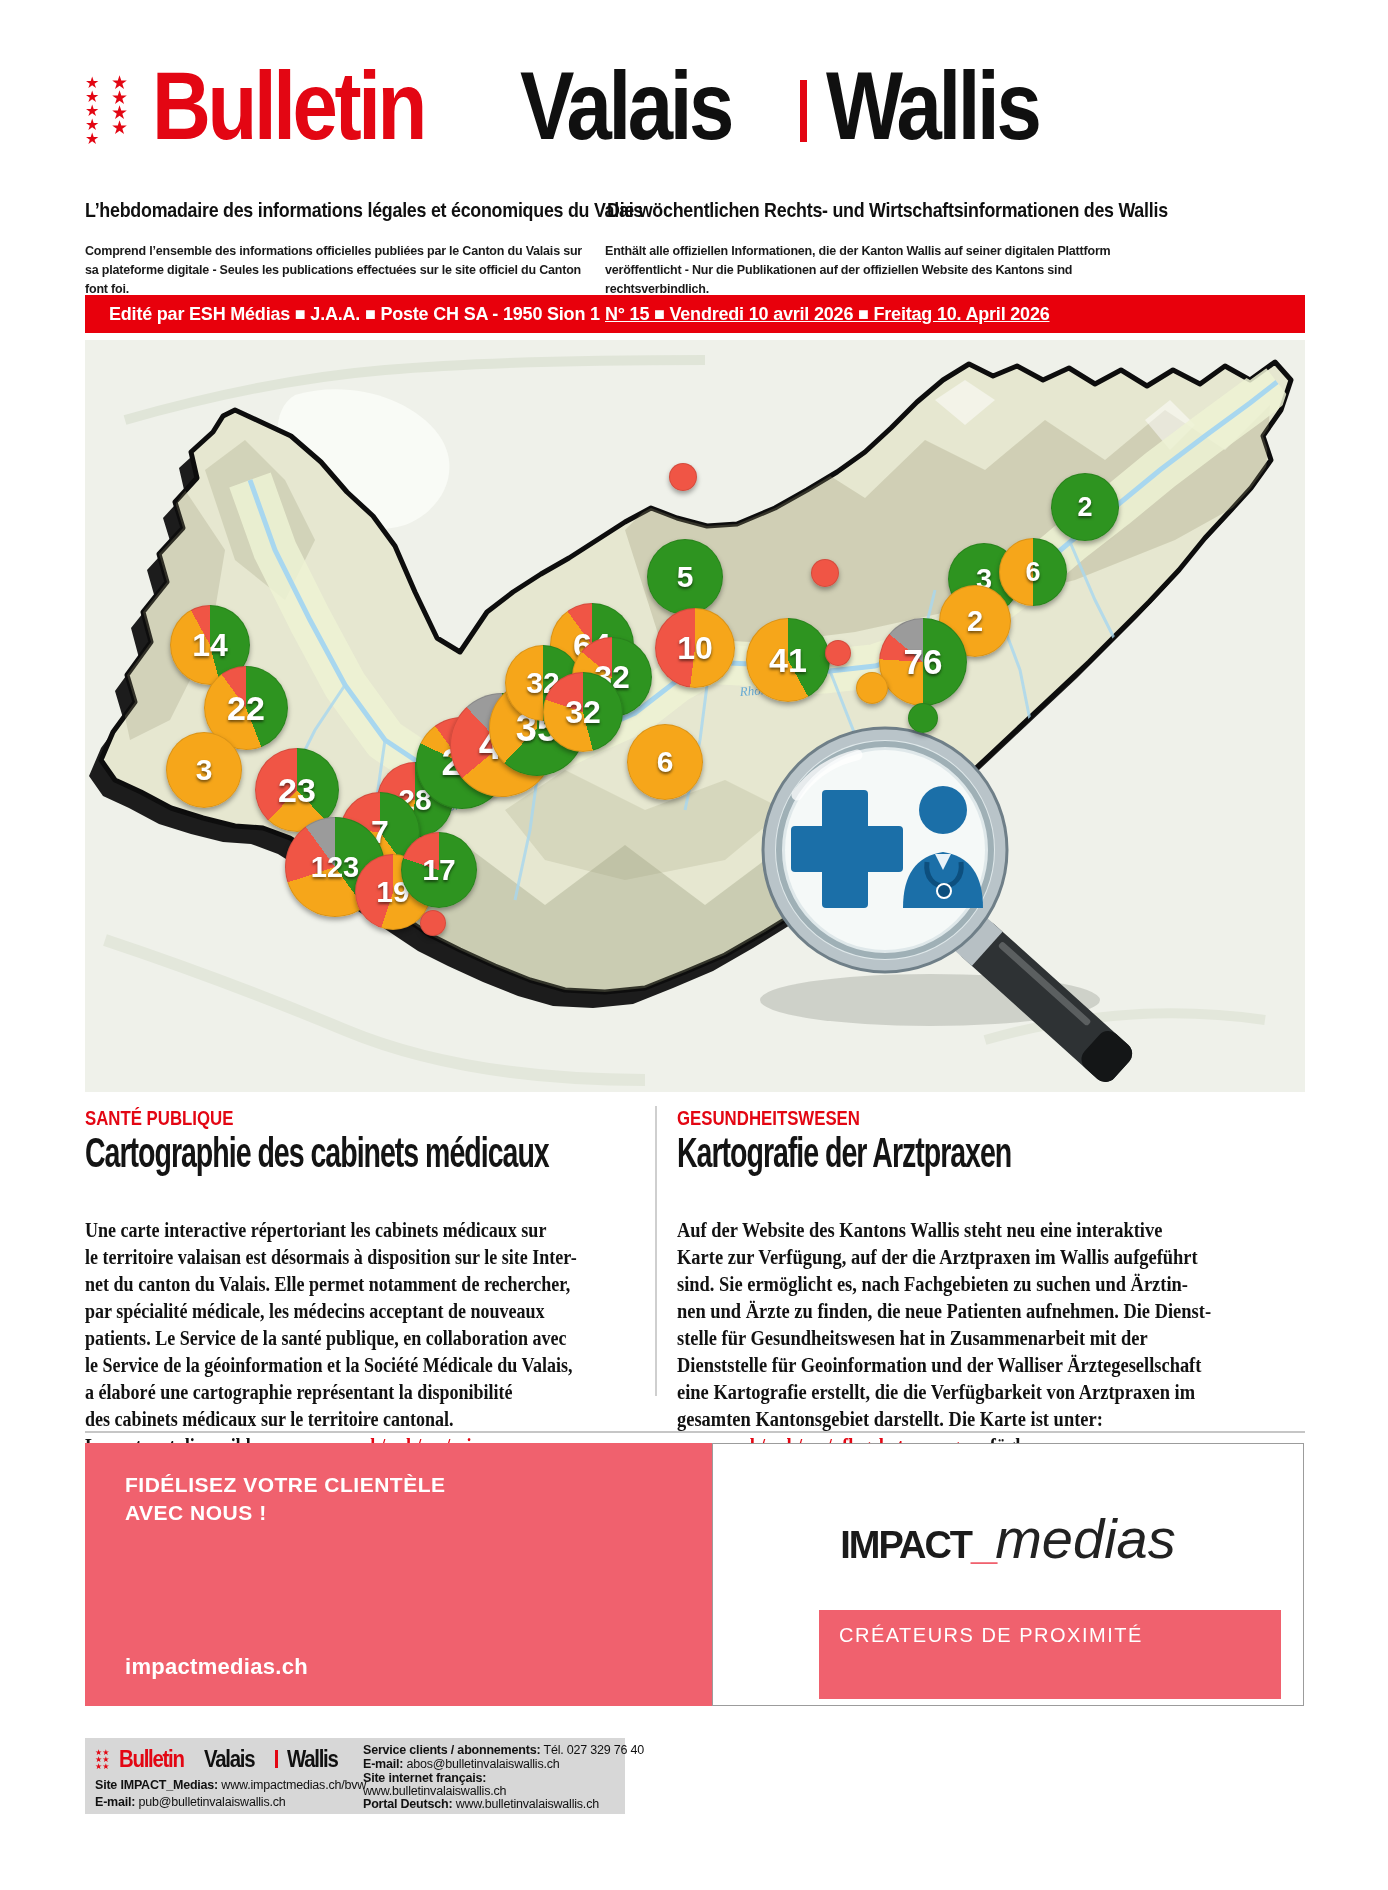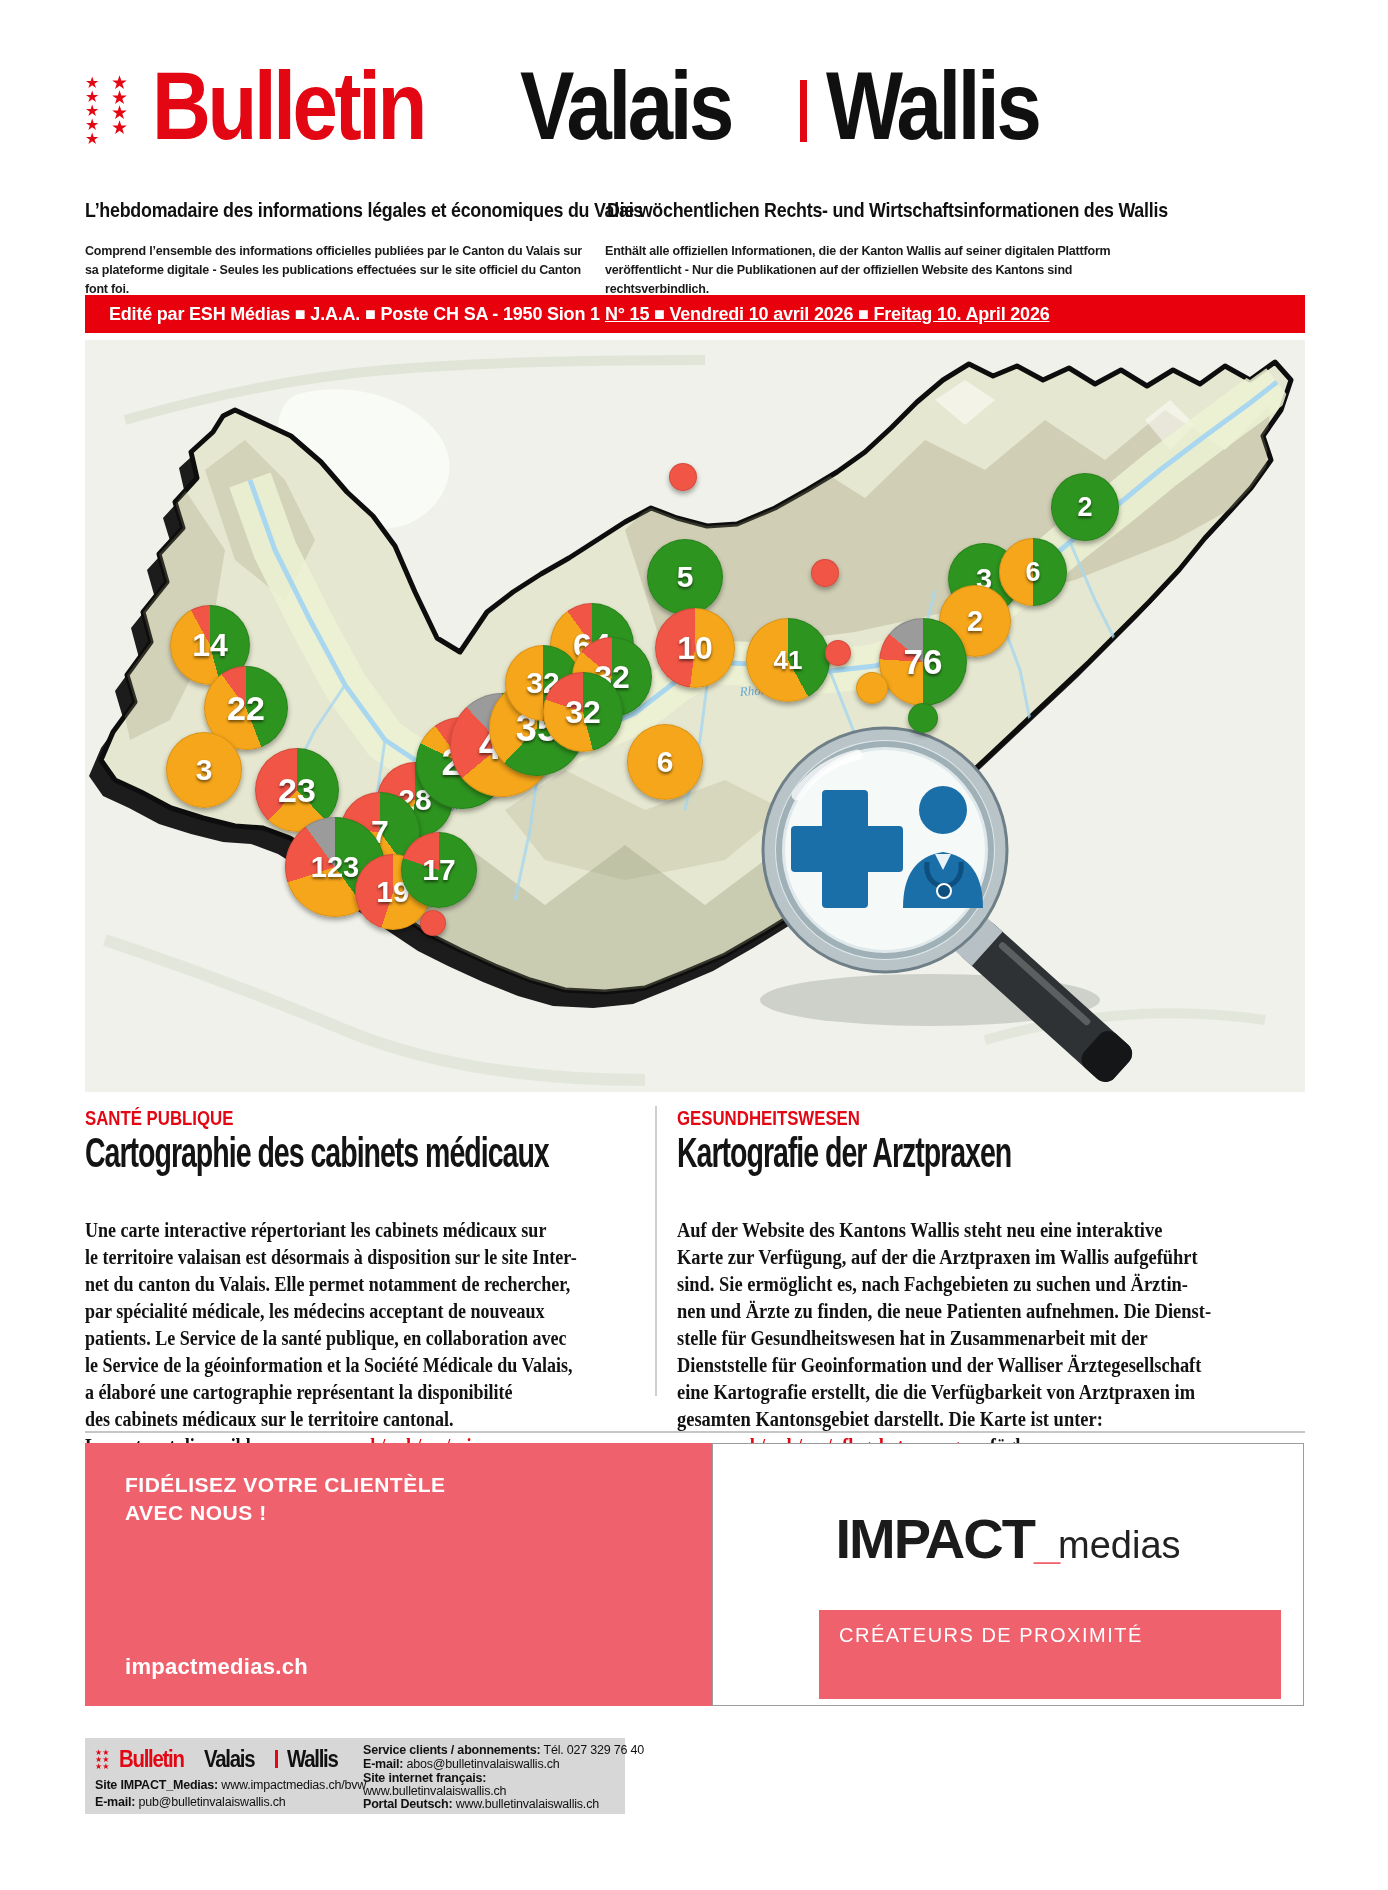--- a/index.html
+++ b/index.html
@@ -50,23 +50,23 @@
   .col-rule{position:absolute;left:655px;top:1106px;width:2px;height:290px;background:#cfcfcf;}
 
   
   .ad-hairline{position:absolute;left:85px;top:1431px;width:1220px;height:2px;background:#c6c6c6;}
   .ad-pink{position:absolute;left:85px;top:1443px;width:627px;height:263px;background:#f0616e;}
   .ad-headline{position:absolute;left:40px;top:28px;font-size:21px;font-weight:800;color:#fff;
                line-height:1.35;letter-spacing:.5px;white-space:pre-line;}
   .ad-site{position:absolute;left:40px;bottom:26px;font-size:22px;font-weight:800;color:#fff;letter-spacing:.3px;}
   .ad-white{position:absolute;left:712px;top:1443px;width:592px;height:263px;background:#fff;border:1px solid #9c9c9c;box-sizing:border-box;}
   .impact-logo{position:absolute;left:0;right:0;top:62px;text-align:center;white-space:nowrap;}
-  .impact-logo .imp{font-size:56px;font-weight:900;color:#1b1b1b;letter-spacing:-2px;}
+  .impact-logo .imp{font-size:38px;font-weight:900;color:#1b1b1b;letter-spacing:-2px;}
   .impact-logo .und{font-size:47px;font-weight:900;color:#f0616e;letter-spacing:-2px;}
-  .impact-logo .med{font-size:38px;font-weight:400;color:#222;letter-spacing:0;}
+  .impact-logo .med{font-size:56px;font-weight:400;color:#222;letter-spacing:0;font-style:italic;}
   .slogan-bar{position:absolute;left:106px;top:166px;width:462px;height:89px;background:#f0616e;}
   .slogan-bar span{position:absolute;left:20px;top:14px;color:#fff;font-size:20px;font-weight:400;letter-spacing:1.5px;}
 
   
   .footer{position:absolute;left:85px;top:1738px;width:540px;height:76px;background:#d7d7d7;}
   .f-logo{position:absolute;left:10px;top:7px;white-space:nowrap;}
   .f-logo .fstars{display:inline-block;vertical-align:middle;width:18px;line-height:0;margin-right:2px;}
   .f-logo .fstars span{display:block;color:#e30613;font-size:8px;height:7px;line-height:7px;}
   .f-logo .w{font-size:24px;font-weight:800;letter-spacing:-1.5px;display:inline-block;transform:scaleX(.85);transform-origin:0 50%;vertical-align:middle;}
   .f-logo .fbar{display:inline-block;width:3px;height:18px;background:#e30613;vertical-align:middle;margin:0 4px 0 0;}
@@ -244,21 +244,21 @@
         <div class="marker" style="left: 458px; top: 332px; width: 80px; height: 80px; background: conic-gradient(rgb(46, 148, 32) 0%, rgb(46, 148, 32) 46%, rgb(246, 166, 26) 46%, rgb(246, 166, 26) 80%, rgb(240, 85, 69) 80%, rgb(240, 85, 69) 100%);">
           <span style="font-size: 32px;">32</span>
         </div>
         <div class="marker" style="left: 562px; top: 199px; width: 76px; height: 76px; background: conic-gradient(rgb(46, 148, 32) 0%, rgb(46, 148, 32) 100%);">
           <span style="font-size: 30px;">5</span>
         </div>
         <div class="marker" style="left: 570px; top: 268px; width: 80px; height: 80px; background: conic-gradient(rgb(246, 166, 26) 0%, rgb(246, 166, 26) 52%, rgb(240, 85, 69) 52%, rgb(240, 85, 69) 100%);">
           <span style="font-size: 32px;">10</span>
         </div>
         <div class="marker" style="left: 661px; top: 278px; width: 84px; height: 84px; background: conic-gradient(rgb(46, 148, 32) 0%, rgb(46, 148, 32) 42%, rgb(246, 166, 26) 42%, rgb(246, 166, 26) 100%);">
-          <span style="font-size: 26px;">41</span>
+          <span style="font-size: 34px;">41</span>
         </div>
         <div class="marker" style="left: 542px; top: 384px; width: 76px; height: 76px; background: conic-gradient(rgb(246, 166, 26) 0%, rgb(246, 166, 26) 100%);">
           <span style="font-size: 30px;">6</span>
         </div>
         <div class="marker" style="left: 966px; top: 133px; width: 68px; height: 68px; background: conic-gradient(rgb(46, 148, 32) 0%, rgb(46, 148, 32) 100%);">
           <span style="font-size: 27px;">2</span>
         </div>
         <div class="marker" style="left: 863px; top: 203px; width: 72px; height: 72px; background: conic-gradient(rgb(46, 148, 32) 0%, rgb(46, 148, 32) 100%);">
           <span style="font-size: 29px;">3</span>
         </div>

